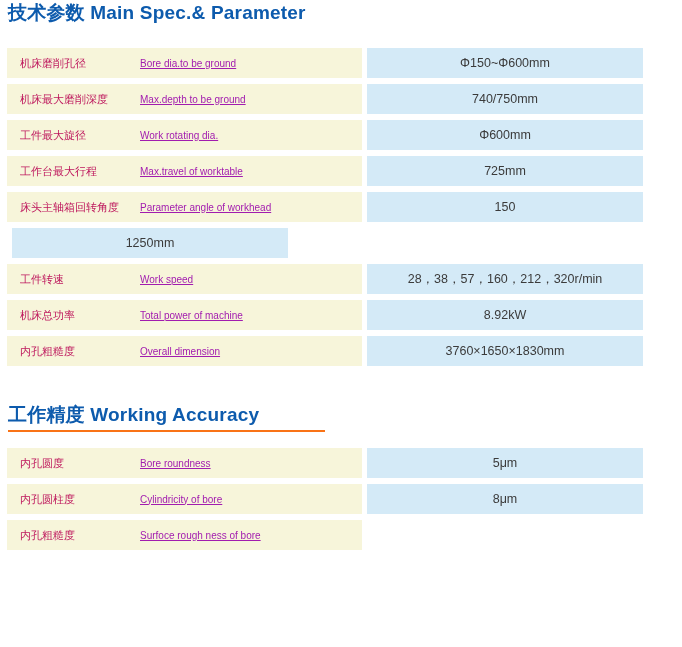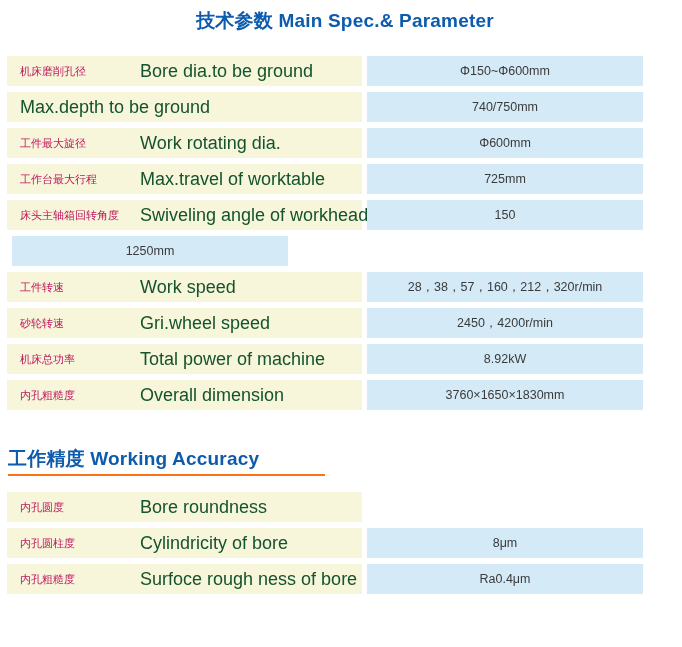--- a/index.html
+++ b/index.html
@@ -17,21 +17,21 @@
   }
   .section-title {
     margin: 0;
     padding: 0 0 0 8px;
     font-size: 19px;
     line-height: 26px;
     font-weight: 700;
     color: #0d5bad;
     letter-spacing: 0.2px;
   }
-  .title-1 { margin-top: 8px; text-align: center; }
+  .title-1 { margin-top: 0; }
   .title-2 { margin-top: 36px; }
   .title-2 .title-text {
     display: inline-block;
     padding: 0 66px 2px 0;
     border-bottom: 2px solid #f97316;
   }
   .spec-table {
     margin: 22px 7px 0 7px;
     width: 668px;
   }
@@ -51,23 +51,24 @@
   }
   .label-cn {
     display: inline-block;
     width: 120px;
     flex: 0 0 120px;
     font-size: 11px;
     color: #be185d;
     white-space: nowrap;
   }
   .label-en {
-    font-size: 18px;
-    color: #14532d;
+    font-size: 10px;
+    color: #a21caf;
     white-space: nowrap;
+    text-decoration: underline;
   }
   .value-cell {
     display: flex;
     align-items: center;
     justify-content: center;
     width: 276px;
     margin-left: 5px;
     background: #d4eaf7;
     font-size: 12.5px;
     color: #3b3b3b;
@@ -87,20 +88,21 @@
       <div class="spec-row">
         <div class="label-cell">
           <span class="label-cn">机床磨削孔径</span>
           <span class="label-en">Bore dia.to be ground</span>
         </div>
         <div class="value-cell">Φ150~Φ600mm</div>
       </div>
 
       <div class="spec-row">
         <div class="label-cell">
+          <span class="label-cn">机床最大磨削深度</span>
           <span class="label-en">Max.depth to be ground</span>
         </div>
         <div class="value-cell">740/750mm</div>
       </div>
 
       <div class="spec-row">
         <div class="label-cell">
           <span class="label-cn">工件最大旋径</span>
           <span class="label-en">Work rotating dia.</span>
         </div>
@@ -111,44 +113,37 @@
         <div class="label-cell">
           <span class="label-cn">工作台最大行程</span>
           <span class="label-en">Max.travel of worktable</span>
         </div>
         <div class="value-cell">725mm</div>
       </div>
 
       <div class="spec-row">
         <div class="label-cell">
           <span class="label-cn">床头主轴箱回转角度</span>
-          <span class="label-en">Swiveling angle of workhead</span>
+          <span class="label-en">Parameter angle of workhead</span>
         </div>
         <div class="value-cell">150</div>
       </div>
 
       <div class="spec-row">
         <div class="value-cell">1250mm</div>
       </div>
 
       <div class="spec-row">
         <div class="label-cell">
           <span class="label-cn">工件转速</span>
           <span class="label-en">Work speed</span>
         </div>
         <div class="value-cell">28，38，57，160，212，320r/min</div>
       </div>
 
-      <div class="spec-row">
-        <div class="label-cell">
-          <span class="label-cn">砂轮转速</span>
-          <span class="label-en">Gri.wheel speed</span>
-        </div>
-        <div class="value-cell">2450，4200r/min</div>
-      </div>
 
       <div class="spec-row">
         <div class="label-cell">
           <span class="label-cn">机床总功率</span>
           <span class="label-en">Total power of machine</span>
         </div>
         <div class="value-cell">8.92kW</div>
       </div>
 
       <div class="spec-row">
@@ -163,32 +158,32 @@
 
   <h2 class="section-title title-2"><span class="title-text">工作精度 Working Accuracy</span></h2>
 
   <div class="spec-table spec-table-2">
 
       <div class="spec-row">
         <div class="label-cell">
           <span class="label-cn">内孔圆度</span>
           <span class="label-en">Bore roundness</span>
         </div>
+        <div class="value-cell">5μm</div>
       </div>
 
       <div class="spec-row">
         <div class="label-cell">
           <span class="label-cn">内孔圆柱度</span>
           <span class="label-en">Cylindricity of bore</span>
         </div>
         <div class="value-cell">8μm</div>
       </div>
 
       <div class="spec-row">
         <div class="label-cell">
           <span class="label-cn">内孔粗糙度</span>
           <span class="label-en">Surfoce rough ness of bore</span>
         </div>
-        <div class="value-cell">Ra0.4μm</div>
       </div>
     </div>
 
 </div>
 
 </body></html>

